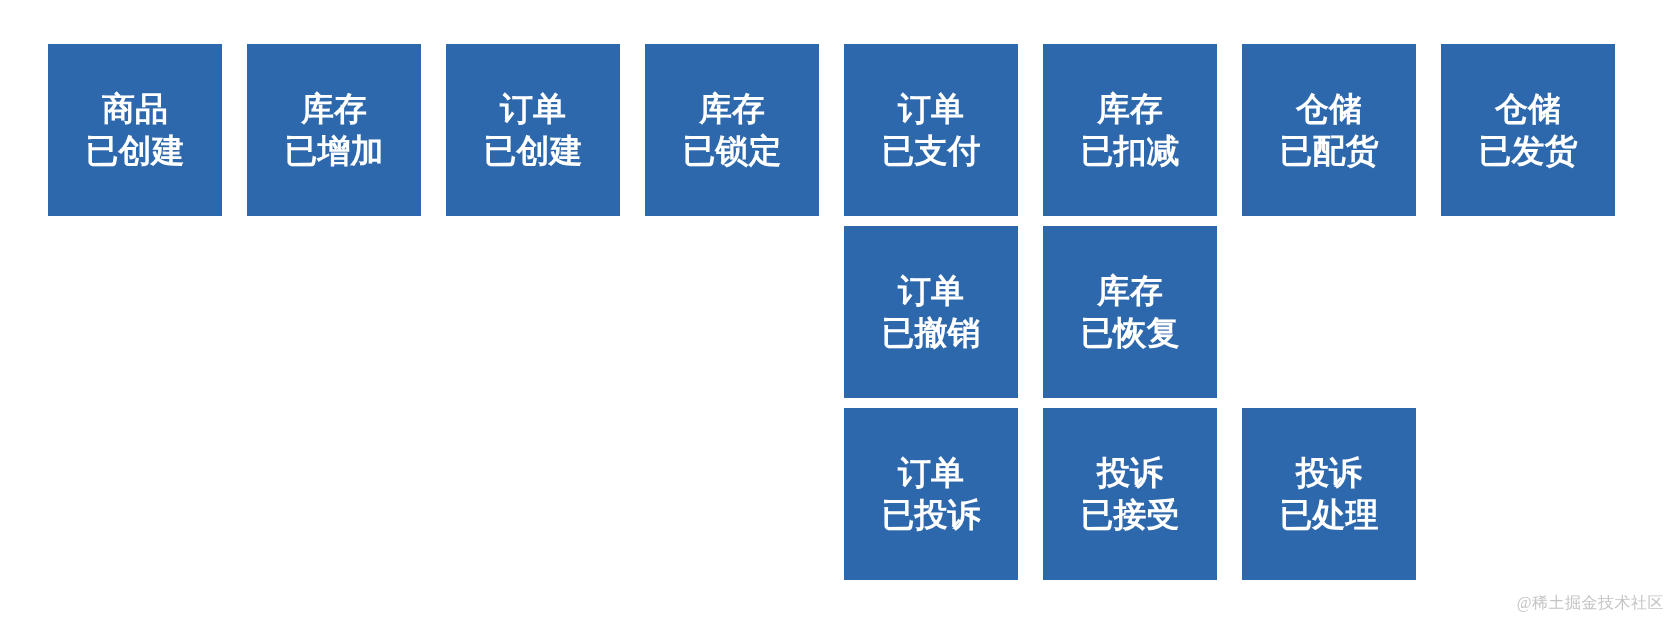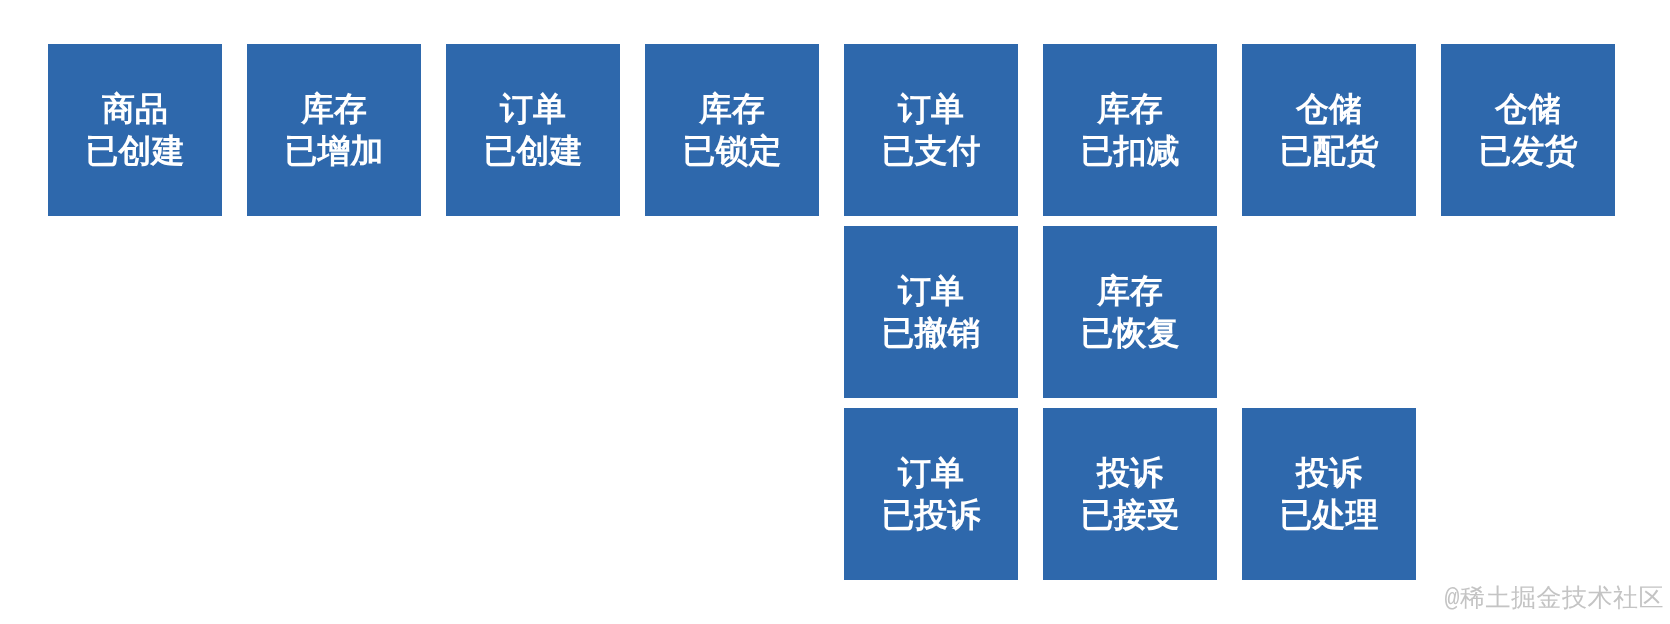--- a/index.html
+++ b/index.html
@@ -42,22 +42,22 @@
     line-height: 42px;
   }
   .card-line {
     display: block;
     white-space: nowrap;
   }
   .watermark {
     position: absolute;
     right: 6px;
     bottom: 10px;
-    font-family: Liberation Mono, monospace;
-    font-size: 25px;
+    font-family: Liberation Serif, serif;
+    font-size: 16px;
     font-weight: 400;
     color: var(--watermark-fg, #c4c4c4);
     letter-spacing: 0.5px;
     user-select: none;
     margin-top: 24px;
   }
 </style>
 </head>
 <body>
 

